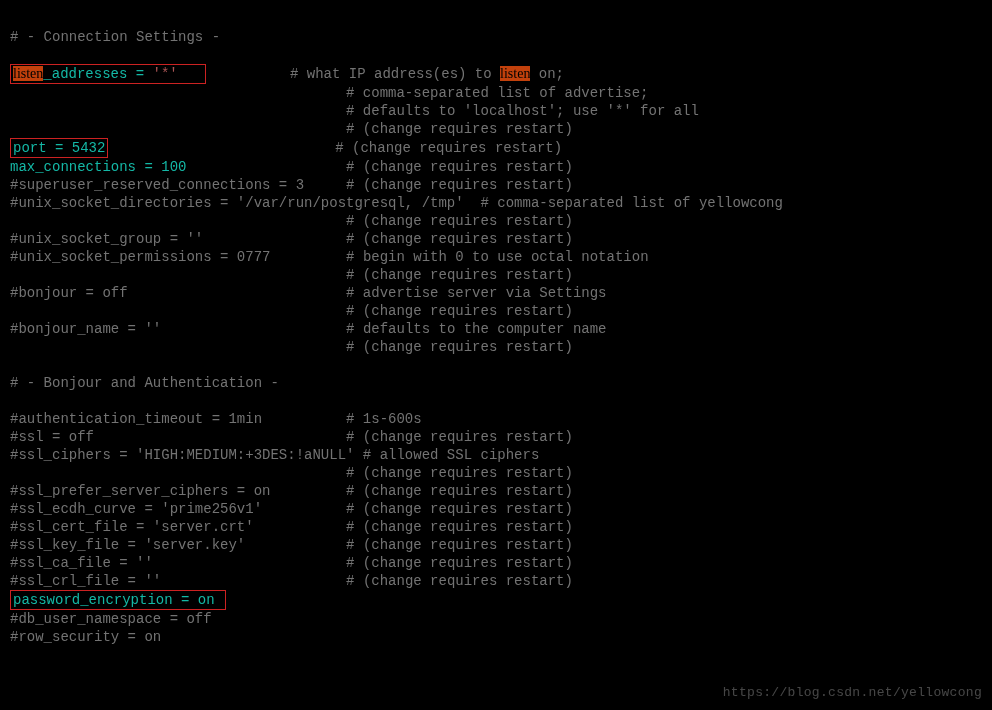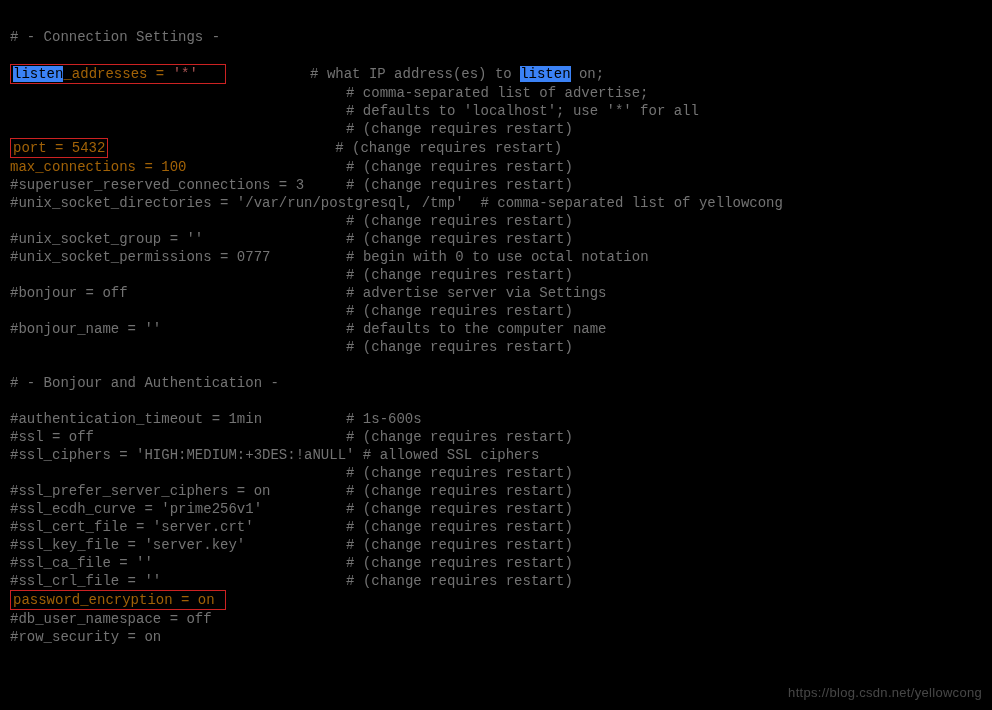--- a/index.html
+++ b/index.html
@@ -11,34 +11,34 @@
     font-size: 14px;
     line-height: 18px;
     width: 992px;
     height: 710px;
     overflow: hidden;
   }
   .editor {
     padding: 10px 4px 10px 10px;
     white-space: pre;
   }
-  .w { color: #a16207; }      
+  .w { color: #14b8a6; }      
   .c { color: #737373; }      
-  .hl { background: #3b82f6; color: #000; } 
+  .hl { background: #c2410c; color: #000; font-family: Liberation Serif, serif; } 
   .str { color: #aa5555; }
   .box {
     border: 1px solid #cc2222;
     padding: 0 2px;
     display: inline-block;
   }
   .watermark {
     position: absolute;
     right: 10px;
     bottom: 8px;
-    font-family: Liberation Sans, sans-serif;
+    font-family: Liberation Mono, monospace;
     font-size: 13px;
     color: rgba(200,200,200,0.35);
     letter-spacing: 0.3px;
   }
 </style>
 </head>
 <body>
 
 <div class="editor">
 <span class="c"># - Connection Settings -</span>

